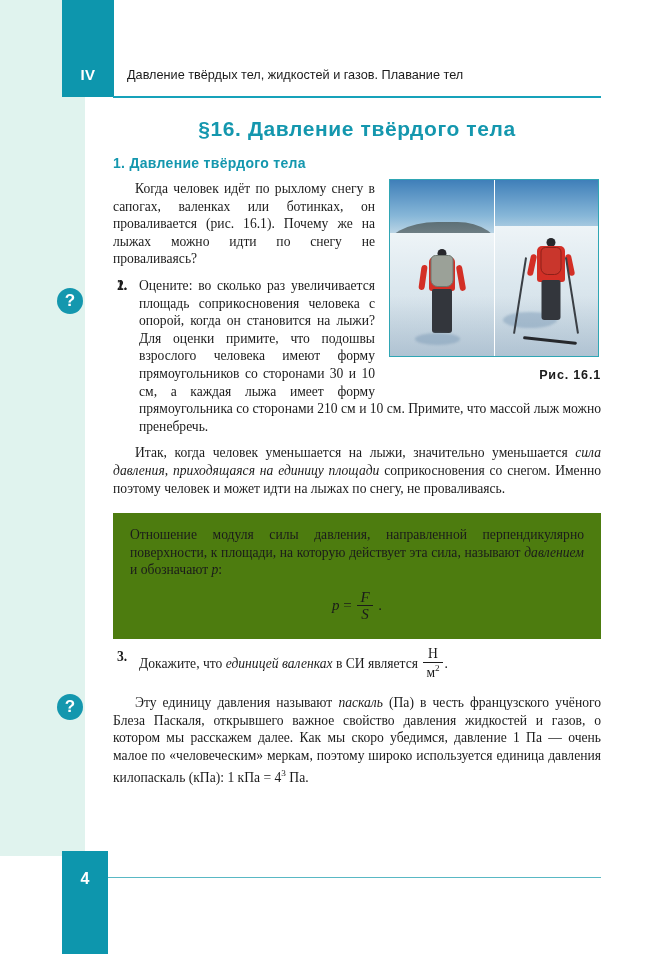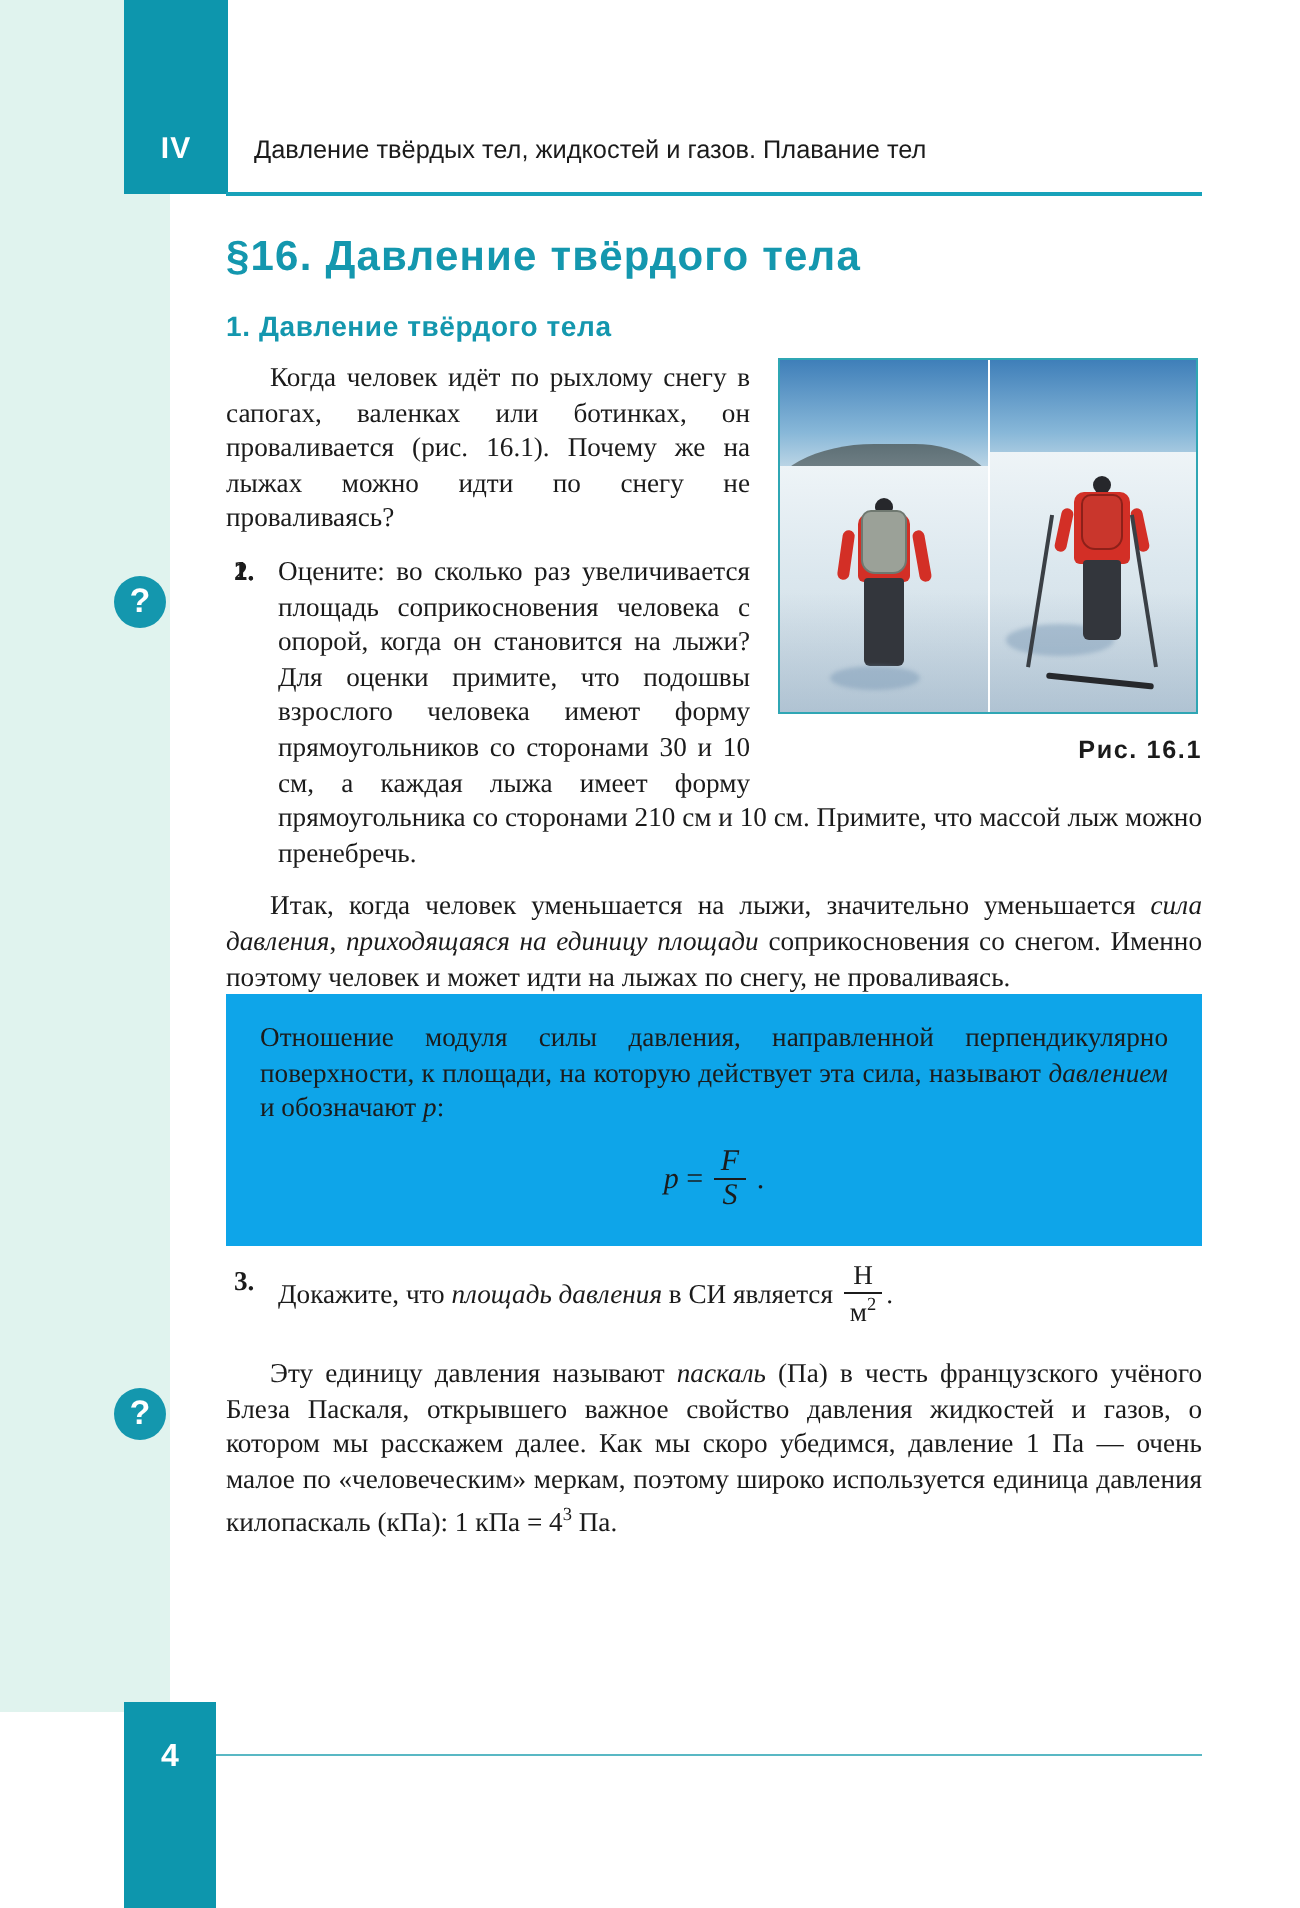--- a/index.html
+++ b/index.html
@@ -111,20 +111,21 @@
     top: 105px;
     width: 488px;
   }
   h1.section-title {
     font-family: "Liberation Sans", "DejaVu Sans", sans-serif;
     color: #1497ae;
     font-size: 21px;
     font-weight: bold;
     margin: 12px 0 0 0;
     letter-spacing: 0.6px;
+    text-align: center;
   }
   h1.section-title .num {
     font-size: 21px;
   }
   h2.sub-title {
     font-family: "Liberation Sans", "DejaVu Sans", sans-serif;
     color: #1497ae;
     font-size: 14px;
     font-weight: bold;
     margin: 14px 0 0 0;
@@ -239,22 +240,22 @@
   }
   ol.q-list li .marker {
     position: absolute;
     left: 4px;
     top: 0;
     font-weight: bold;
   }
 
   
   .def-box {
-    margin-top: 0;
-    background: #0ea5e9;
+    margin-top: 16px;
+    background: #4d7c0f;
     padding: 13px 17px 16px 17px;
     box-sizing: border-box;
   }
   .def-box p { font-size: 13.6px; line-height: 17.6px; }
   .formula {
     text-align: center;
     margin-top: 11px;
     font-size: 15px;
   }
 
@@ -379,21 +380,21 @@
         <span class="num mathit">F</span>
         <span class="den mathit">S</span>
       </span>
       <span>.</span>
     </div>
   </div>
 
   <ol class="q-list" style="margin-top:9px;">
     <li style="text-align:left;">
       <span class="marker">3.</span>
-      <span>Докажите, что </span><i>площадь давления</i><span> в СИ является</span>
+      <span>Докажите, что </span><i>единицей валенках</i><span> в СИ является</span>
       <span class="frac">
         <span class="num">Н</span>
         <span class="den"><span>м</span><sup>2</sup></span>
       </span><span>.</span>
     </li>
   </ol>
 
   <p class="indent gap" style="margin-top:13px;">
     <span>Эту единицу давления называют </span><i>паскаль</i><span> (Па) в честь французского учёного Блеза Паскаля, открывшего важное свойство давления жидкостей и газов, о котором мы расскажем далее. Как мы скоро убедимся, давление 1 Па — очень малое по «человеческим» меркам, поэтому широко используется единица давления килопаскаль (кПа): 1 кПа = 4</span><sup>3</sup><span> Па.</span>
   </p>

